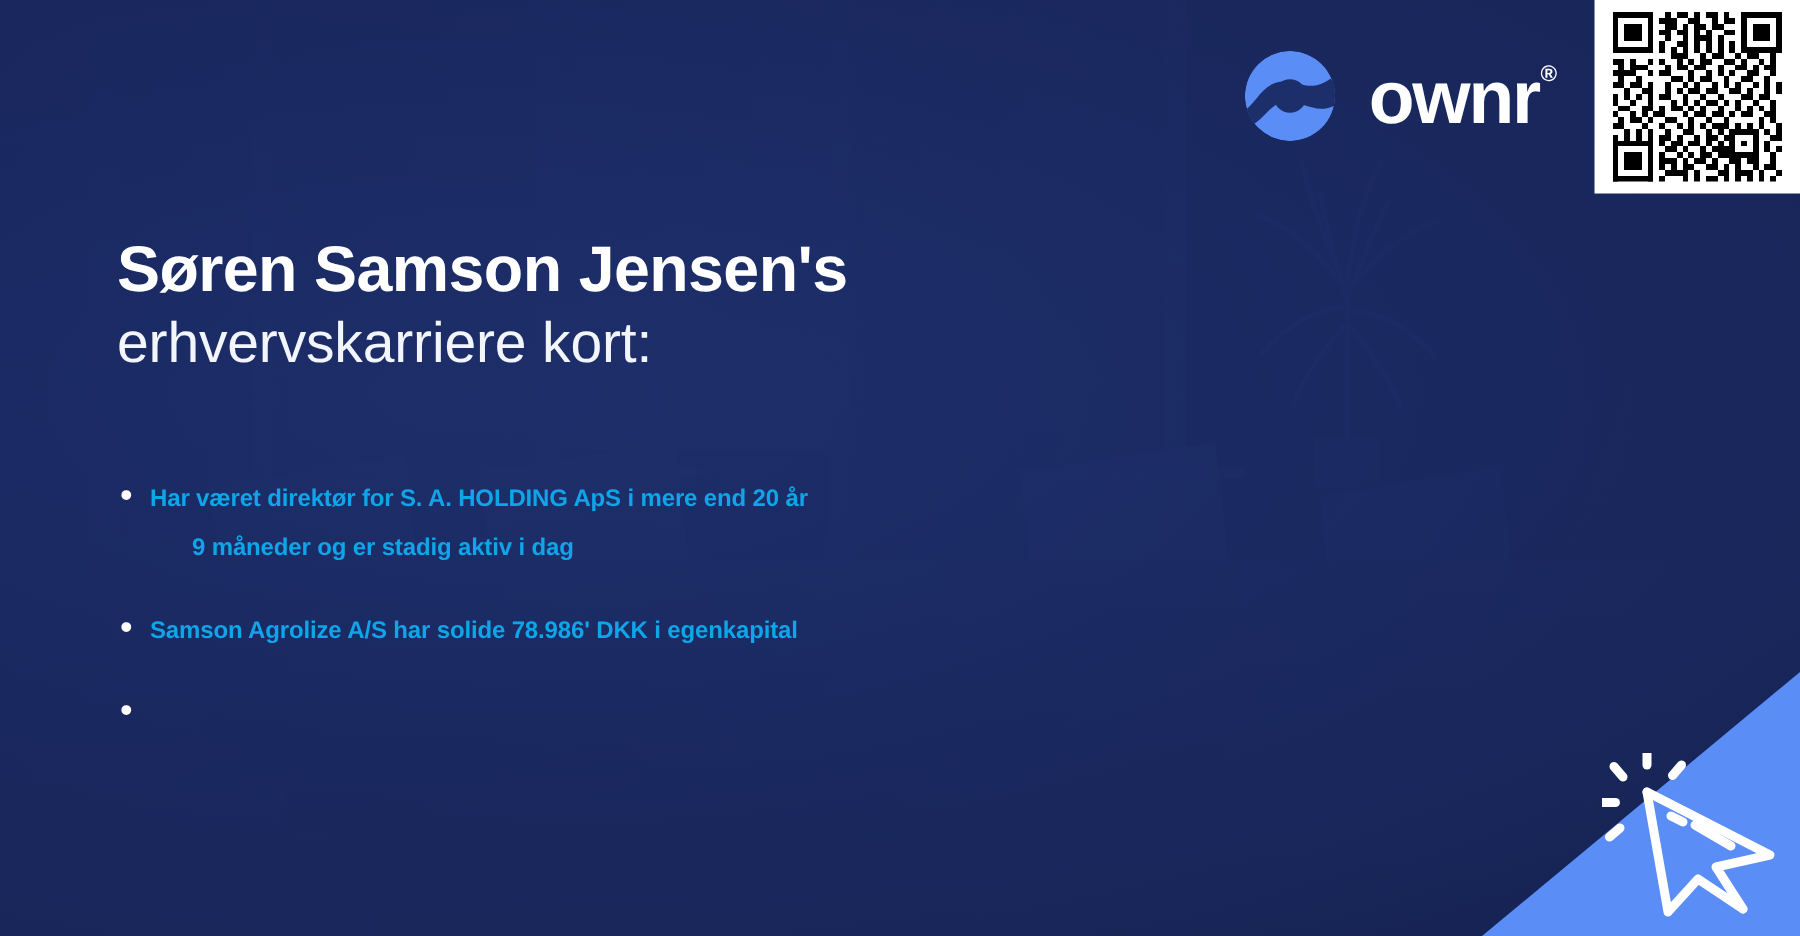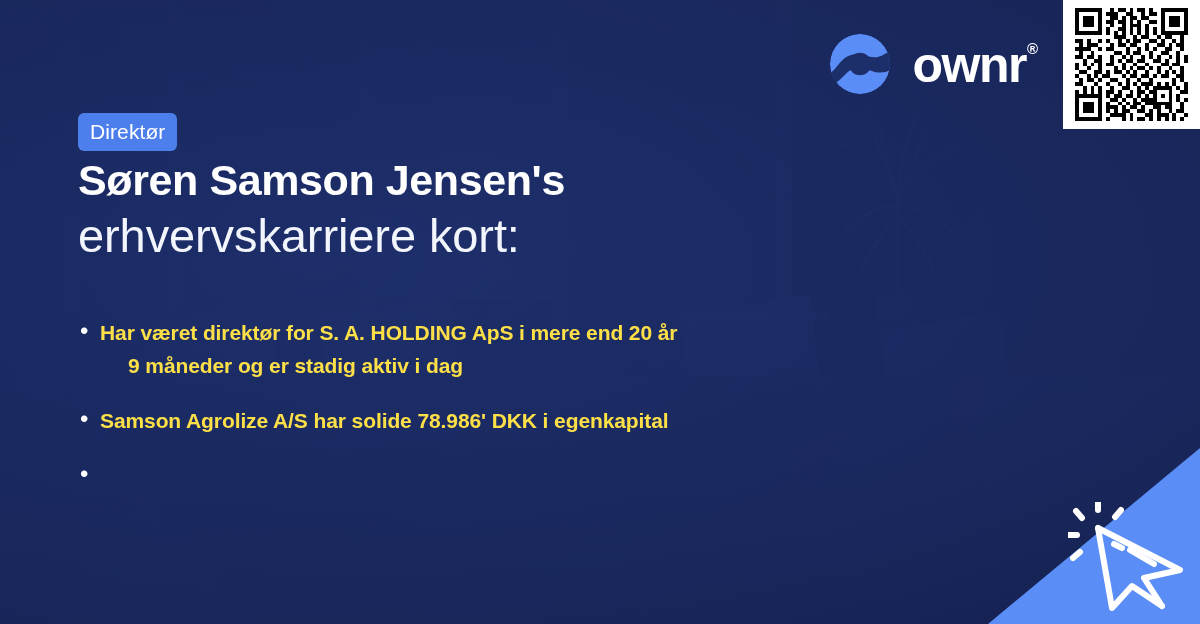--- a/index.html
+++ b/index.html
@@ -52,39 +52,39 @@
   }
 
   
   .title{
     position:absolute; left:78px; top:156px;
     color:#ffffff; font-size:43px; font-weight:bold;
     letter-spacing:-.4px; white-space:nowrap;
   }
   .subtitle{
     position:absolute; left:78px; top:208px;
-    color:#f2f5fb; font-size:47px; font-weight:normal;
+    color:#f2f5fb; font-size:38px; font-weight:normal;
     letter-spacing:-.1px; white-space:nowrap;
   }
 
   
   .bullets{
     position:absolute; left:80px; top:316px;
     width:900px;
   }
   .bullet{
     display:flex; align-items:flex-start;
     margin-bottom:22px;
   }
   .bullet .dot{
     color:#ffffff; font-size:24px; line-height:30px;
     width:20px; flex:0 0 20px;
   }
   .bullet .btext{
-    color:#fde047; font-size:21px; font-weight:bold;
+    color:#0ea5e9; font-size:16px; font-weight:bold;
     line-height:33px; letter-spacing:-.1px;
   }
   .bullet .btext .l2{ display:block; padding-left:4px;margin-left:24px; }
 
   
   .logo{
     position:absolute; right:163px; top:33px;
     display:flex; align-items:center; gap:22px;
   }
   .logo .mark{ width:62px; height:62px; display:block; }
@@ -195,21 +195,20 @@
           <path d="M0 192 L190 192 L190 224 L0 224 Z"></path>
           <path d="M0 224 L218 224 L218 258 L0 258 Z"></path>
           <path d="M0 258 L250 258 L250 294 L0 294 Z"></path>
         </g>
       </svg>
     </div>
 
     <div class="wash"></div>
   </div>
 
-  <div class="badge">Direktør</div>
 
   <div class="title">Søren Samson Jensen's</div>
   <div class="subtitle">erhvervskarriere kort:</div>
 
   <div class="bullets">
 
     <div class="bullet">
       <span class="dot">•</span>
       <span class="btext">
         <span>Har været direktør for S. A. HOLDING ApS i mere end 20 år</span>

